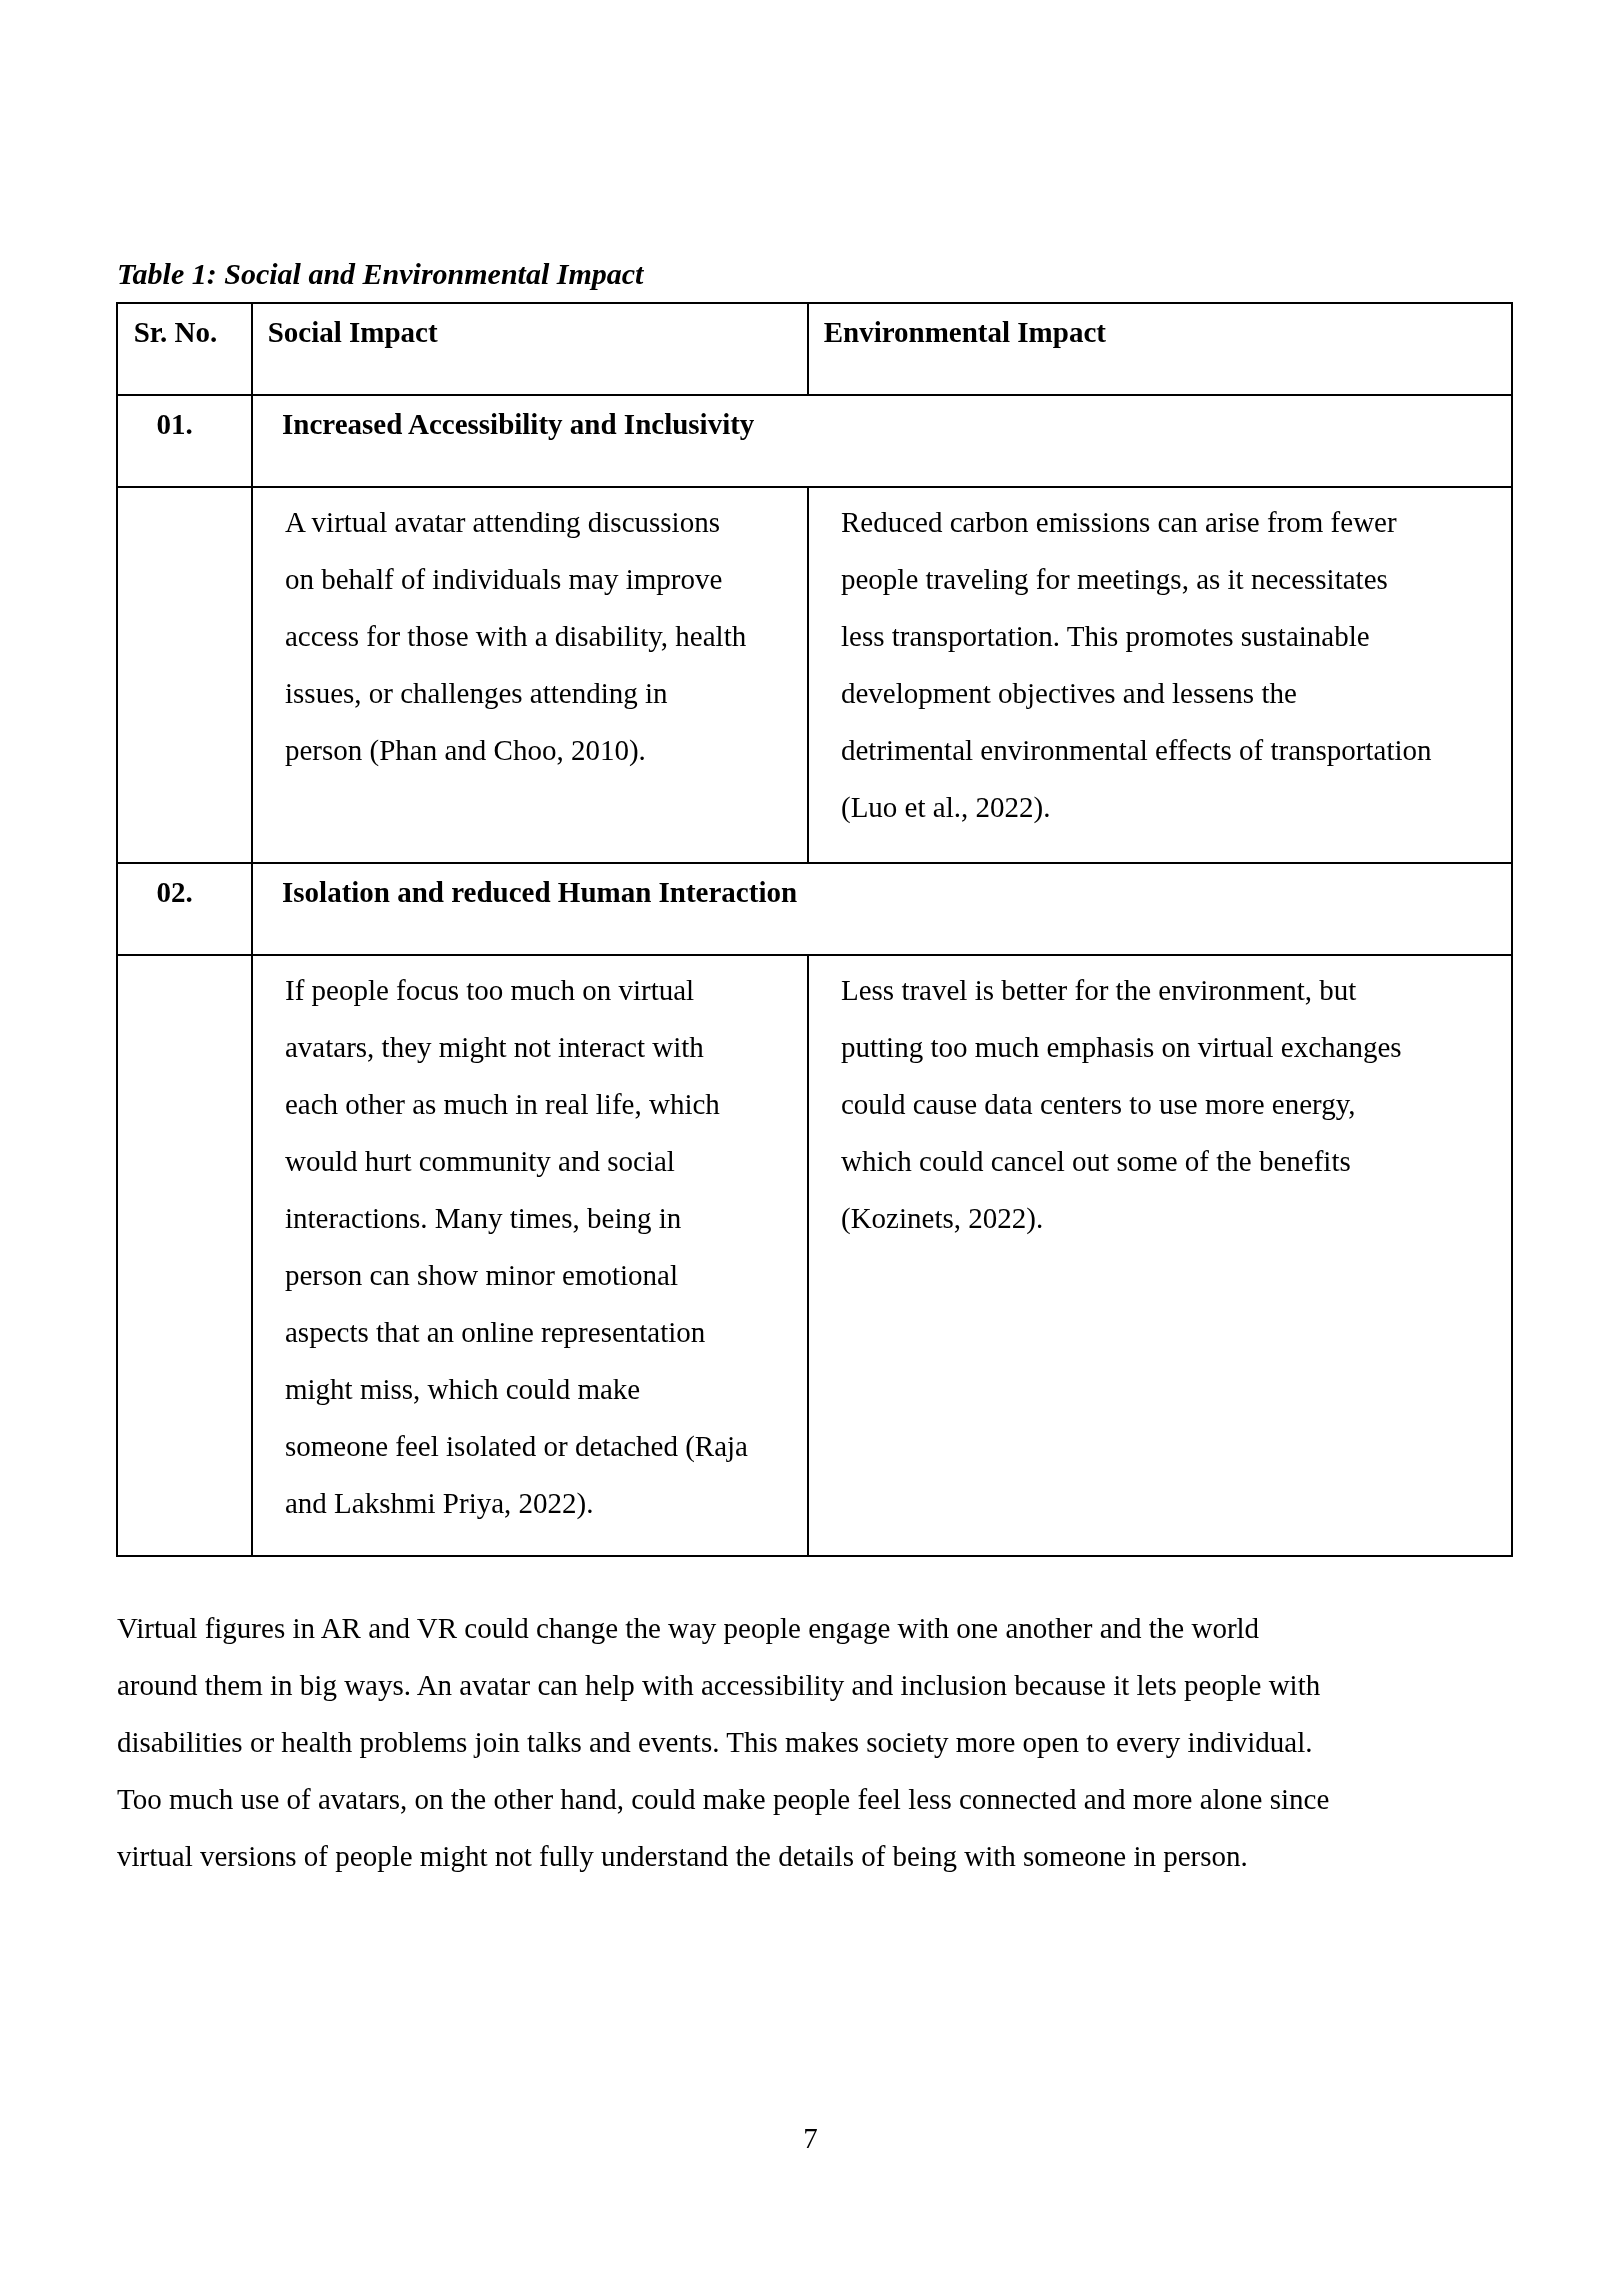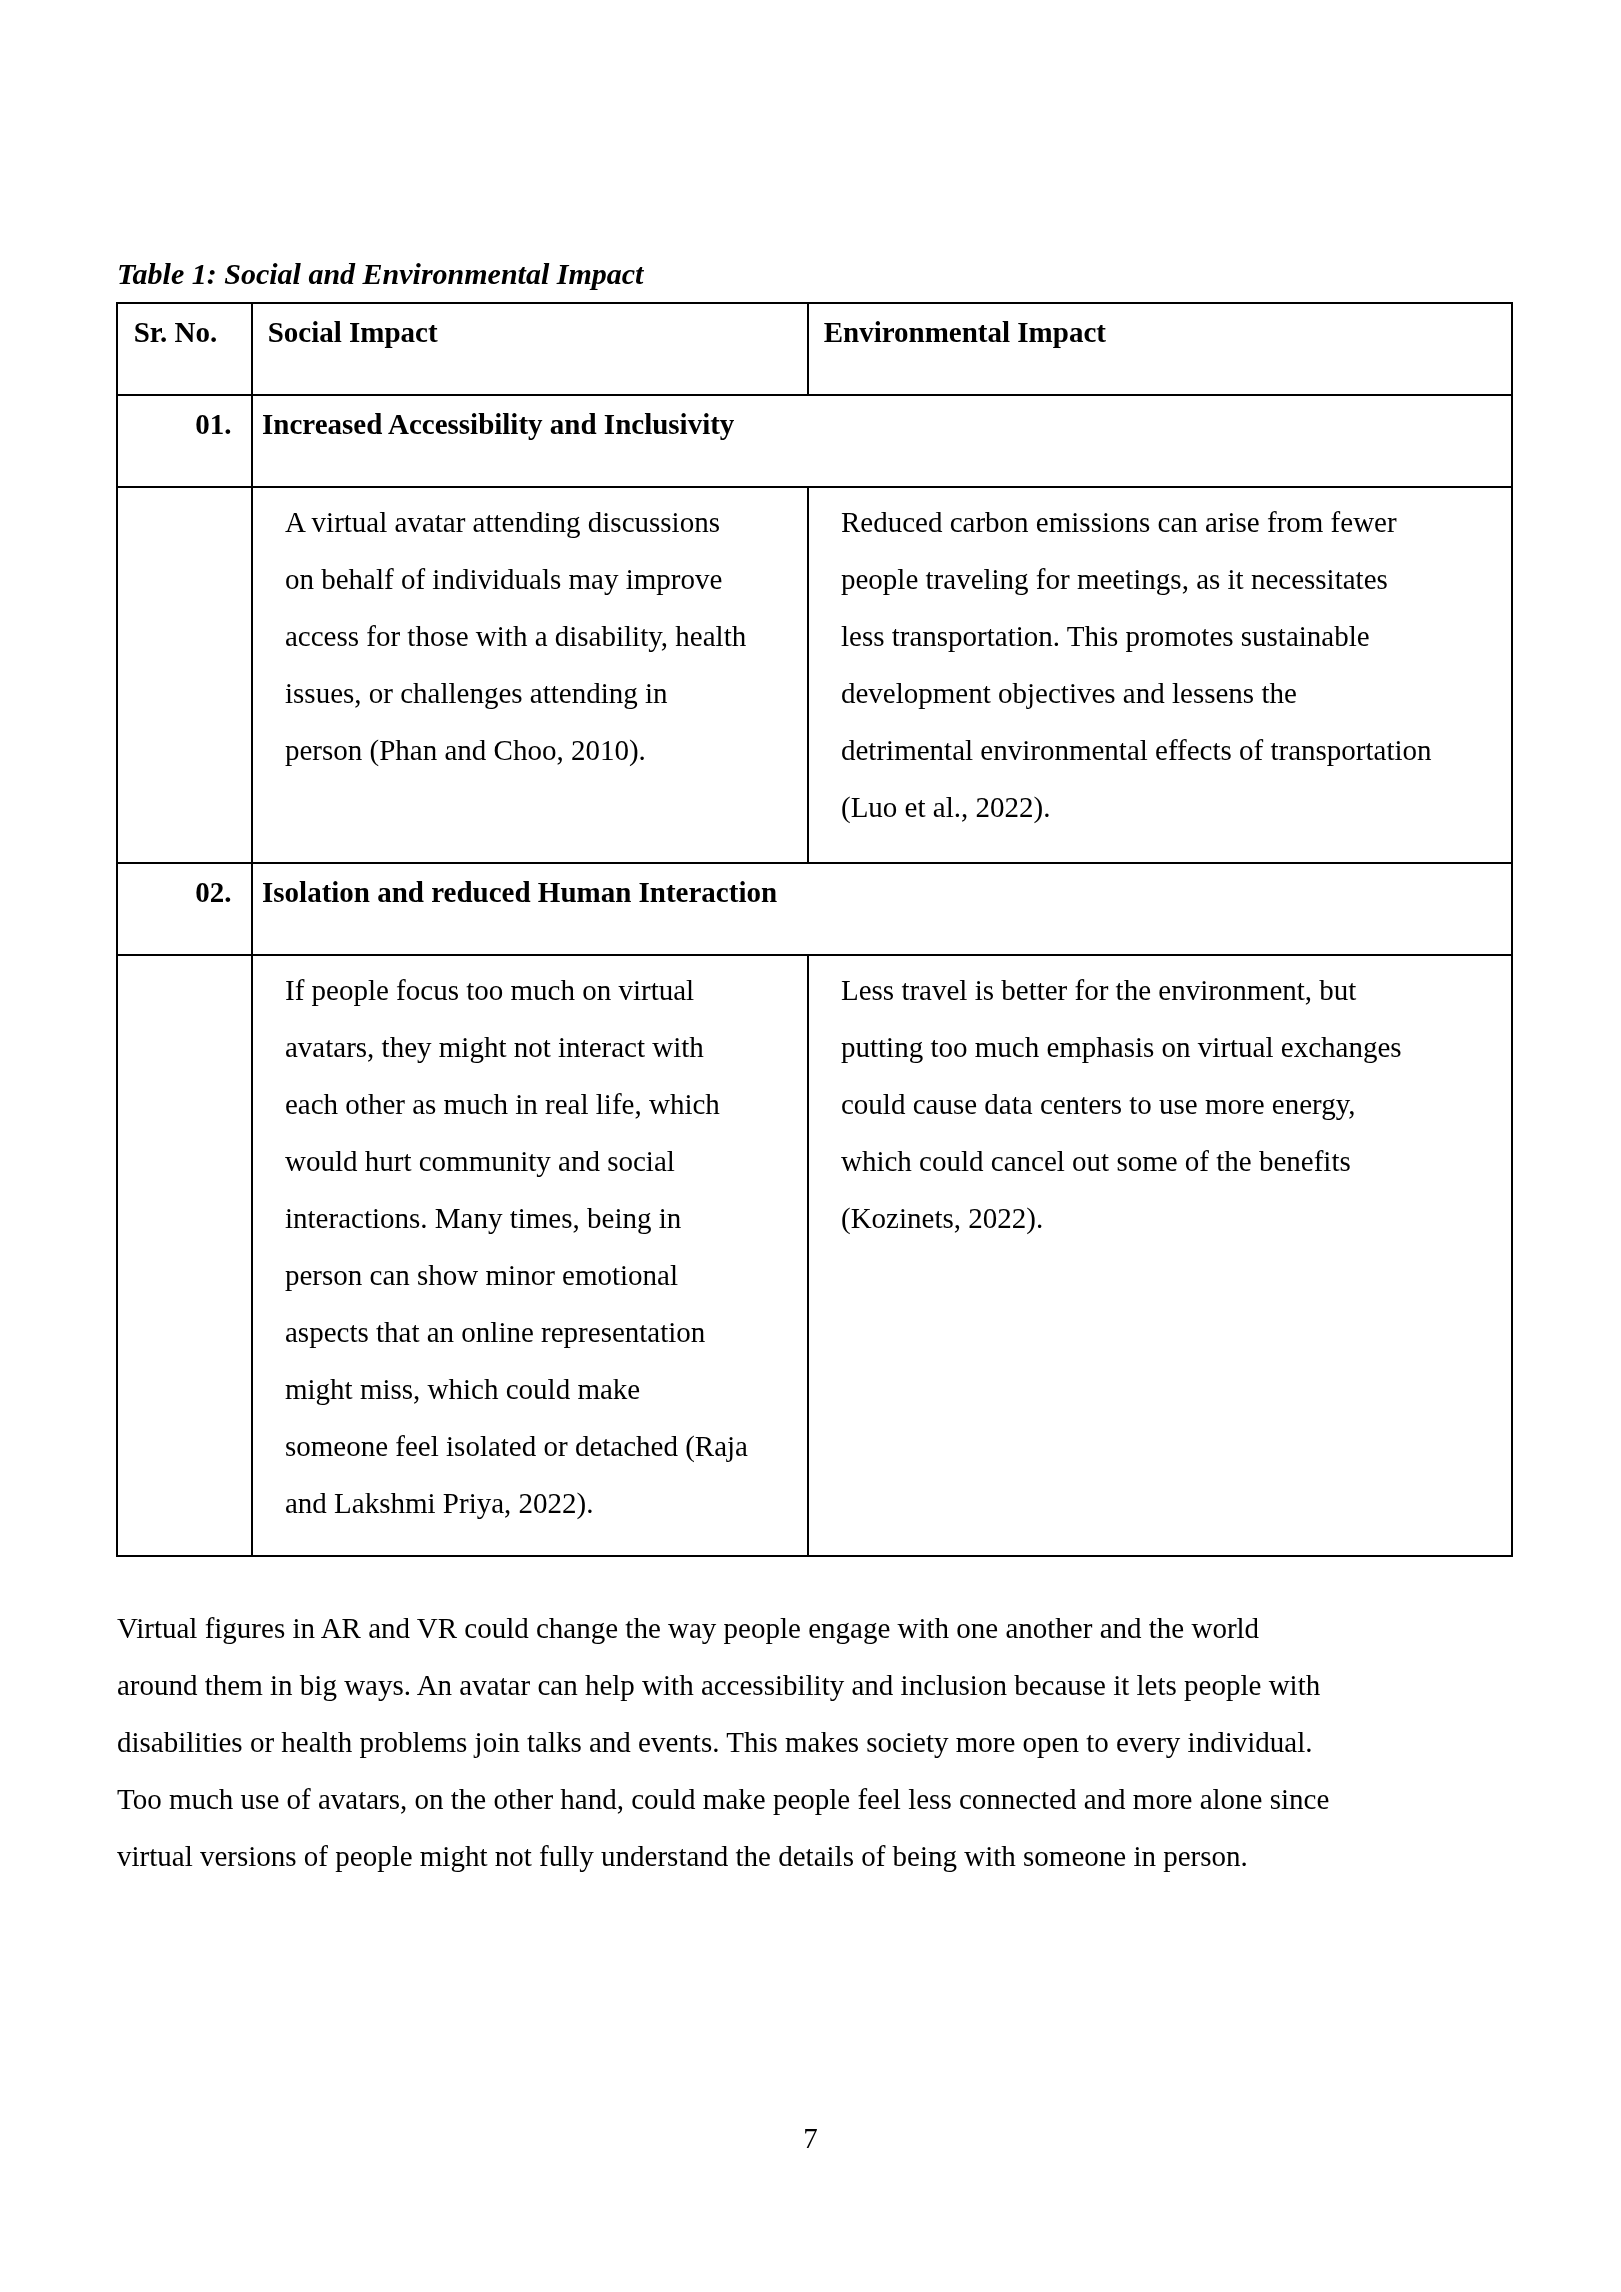--- a/index.html
+++ b/index.html
@@ -9,22 +9,22 @@
              font-style: italic; font-weight: bold; line-height: 39px; white-space: nowrap; margin-top: 36px; }
   table.impact { position: absolute; left: 116px; top: 302px; width: 1395px;
                  border-collapse: collapse; table-layout: fixed; }
   table.impact td { border: 2.5px solid #000; vertical-align: top; padding: 0;
                     font-size: 29px; line-height: 57px; }
   col.c1 { width: 135px; } col.c2 { width: 556px; } col.c3 { width: 704px; }
   .hdr td { height: 90px; }
   .hdr .sr { font-weight: bold; padding-left: 15.7px; padding-top: 0px; margin-left: 32px; }
   .hdr .h { font-weight: bold; padding-left: 14.7px; }
   .sec td { height: 90px; }
-  .sec .num { font-weight: bold; text-align: right; padding-right: 19.6px; }
-  .sec .stitle { font-weight: bold; padding-left: 9px; border-radius: 10px; }
+  .sec .num { font-weight: bold; text-align: center; padding-right: 19.6px; }
+  .sec .stitle { font-weight: bold; padding-left: 29px; border-radius: 10px; }
   .body1 td { height: 374px; }
   .body2 td { height: 599px; margin-top: 32px; }
   .cell-text { padding-left: 32px; padding-right: 7.8px; padding-top: 5.9px; }
   .cell-text .ln { display: block; white-space: nowrap; }
   .para { position: absolute; left: 117px; top: 1600px; width: 1392px; font-size: 29px; line-height: 57px; }
   .para .ln { display: block; white-space: nowrap; }
   .pagenum { position: absolute; left: 0; width: 1621px; top: 2119px; text-align: center; font-size: 29px; line-height: 39px; }
 </style>
 </head>
 <body>

